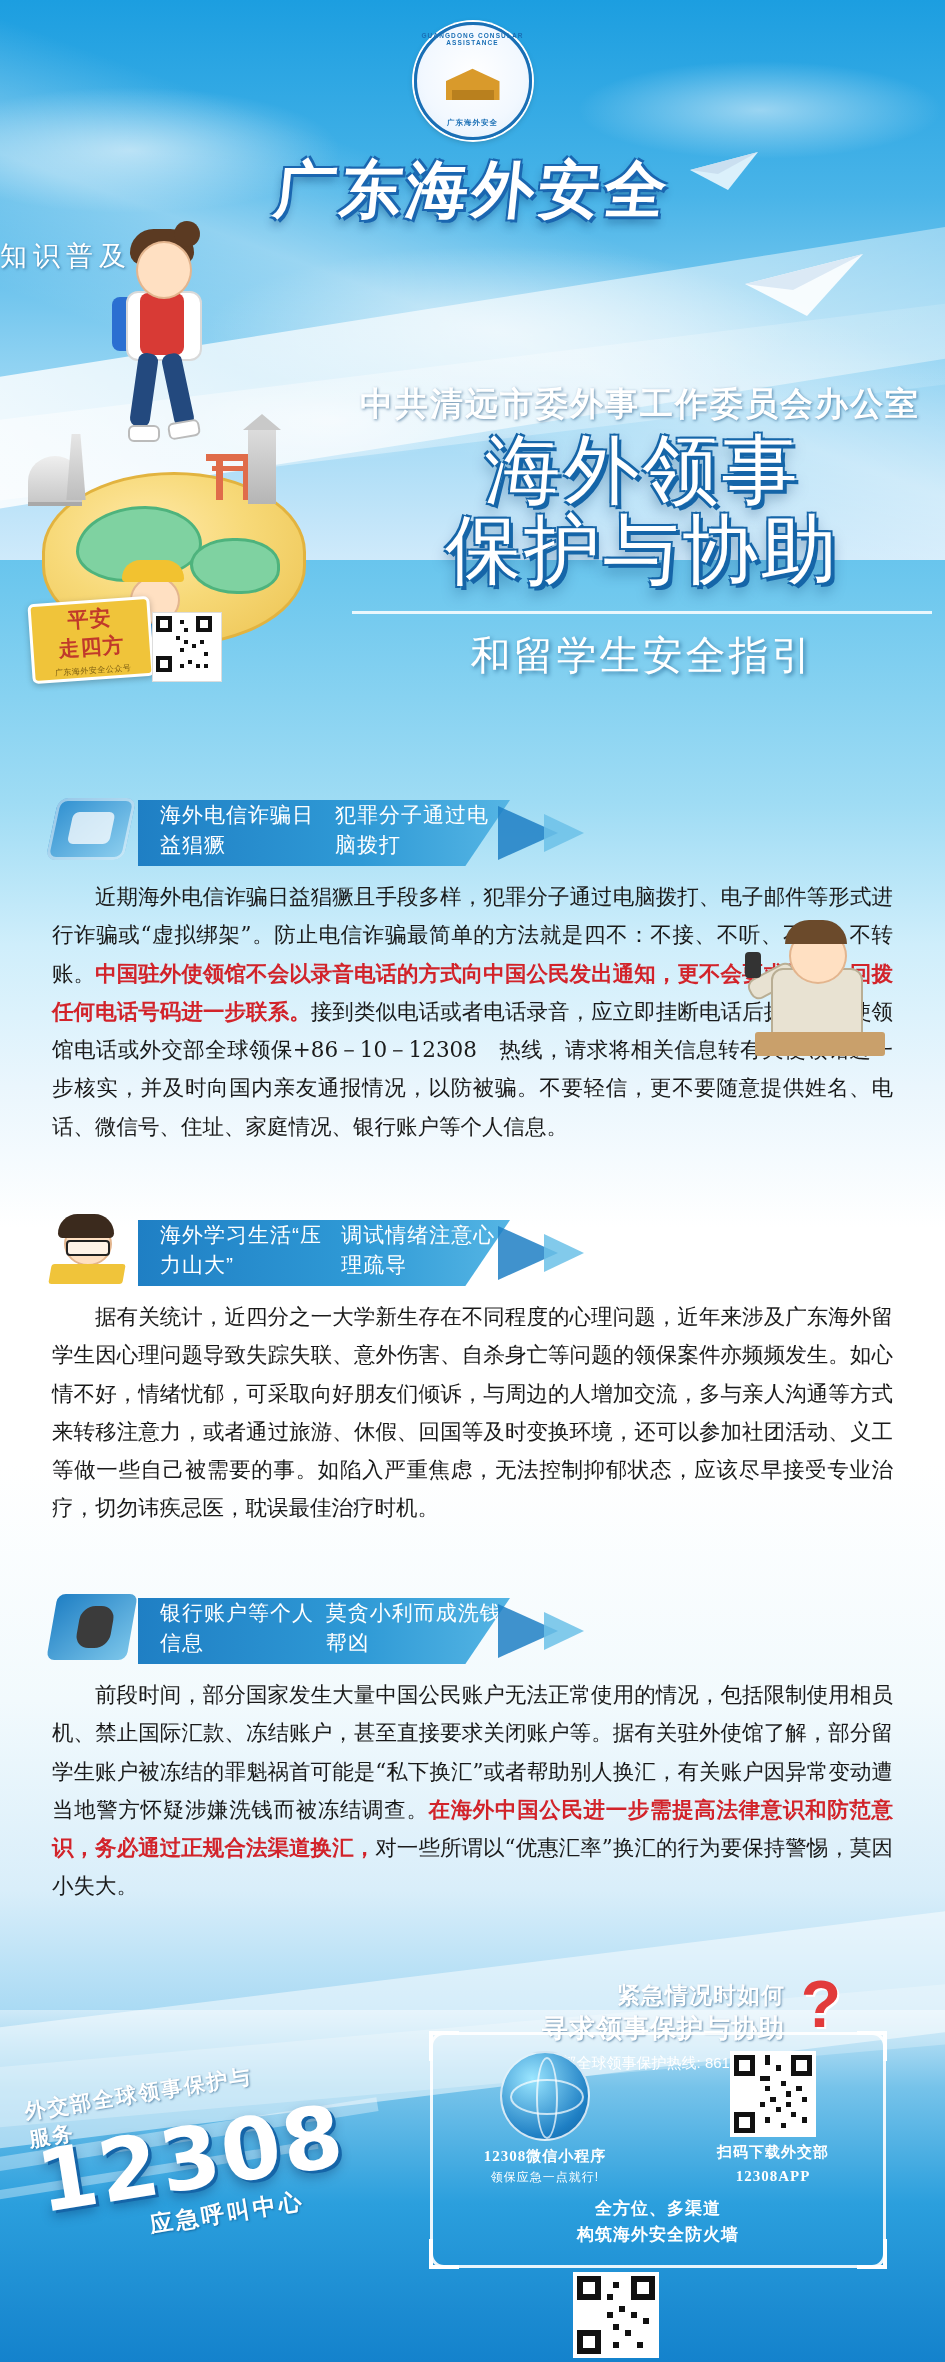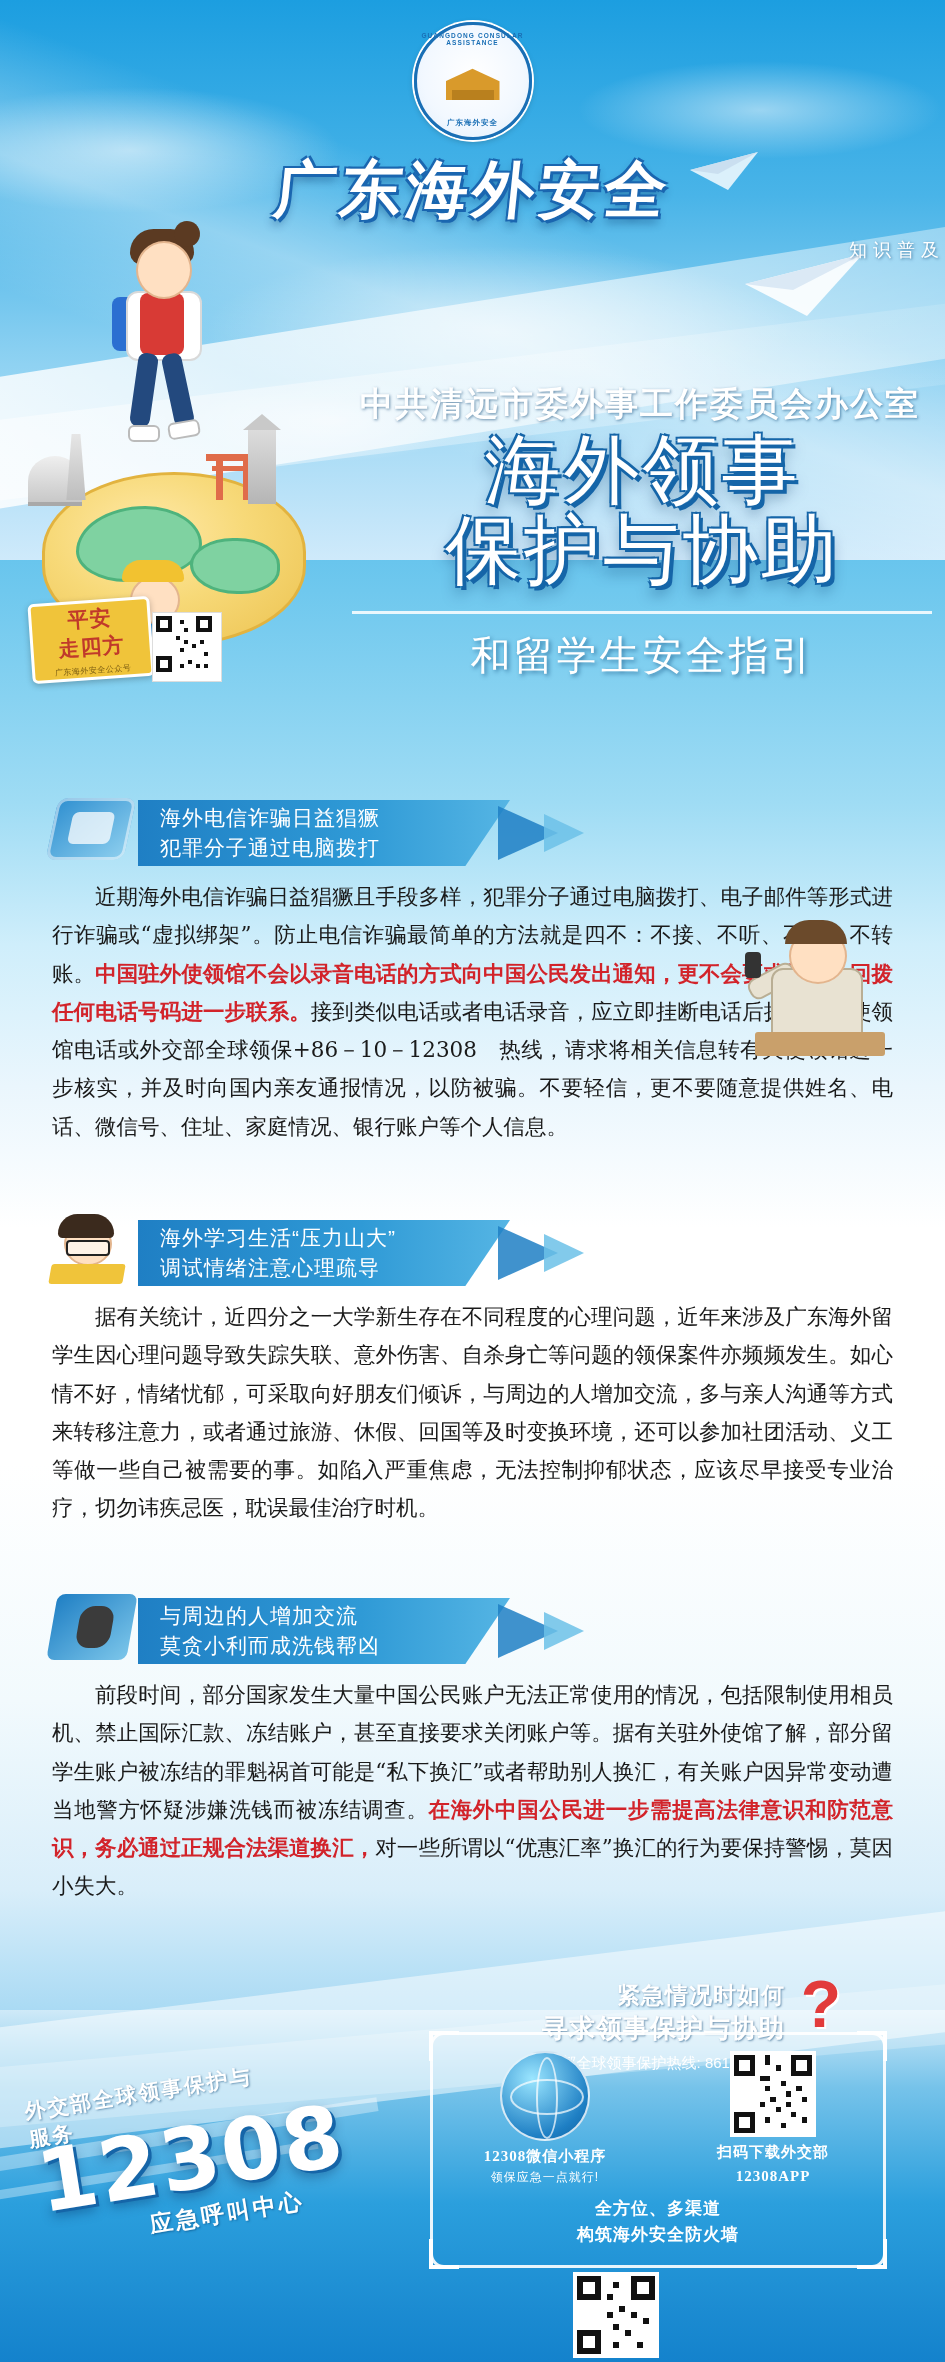--- a/index.html
+++ b/index.html
@@ -77,22 +77,22 @@
     -webkit-text-stroke:0px;
     text-shadow:
       3px 3px 0 #1a66b0,
       -2px -2px 0 #1a66b0,
       2px -2px 0 #1a66b0,
       -2px 2px 0 #1a66b0,
       0 6px 10px rgba(0,40,90,.45);
     transform:skewX(-6deg);
   }
   .sub-title{
-    position:absolute;left:0;top:238px;width:100%;text-align:right;
-    font-size:18px;color:#ffffff;letter-spacing:6px;
+    position:absolute;left:0;top:238px;width:100%;text-align:left;
+    font-size:27px;color:#ffffff;letter-spacing:6px;
     text-shadow:1px 1px 3px rgba(0,60,110,.6);
   }
 
   
   .plane{position:absolute;opacity:.95;}
   .plane svg{display:block;}
 
   
   .globe{
     position:absolute;left:20px;top:420px;width:300px;height:230px;
@@ -207,21 +207,21 @@
 
   
   .section{position:absolute;left:46px;width:853px;}
   .sec-head{
     position:relative;height:68px;
   }
   .sec-head .bar{
     position:absolute;left:92px;top:0;width:372px;height:66px;
     background:linear-gradient(90deg,#1f7fc4 0%, #2f9ad6 60%, #55b5e4 100%);
     clip-path:polygon(0 0, 100% 0, 88% 100%, 0 100%);
-    display:flex;flex-direction:column;justify-content:center;
+    display:flex;flex-direction:row;justify-content:center;
     padding-left:22px;box-sizing:border-box;
   }
   .sec-head .bar .t1,.sec-head .bar .t2{
     color:#ffffff;font-size:21px;line-height:1.45;letter-spacing:1px;
   }
   .sec-head .wedge{
     position:absolute;left:452px;top:6px;width:60px;height:54px;
     background:#1f7fc4;opacity:.85;
     clip-path:polygon(0 0, 100% 50%, 0 100%);
   }
@@ -518,21 +518,21 @@
       <span>据有关统计，近四分之一大学新生存在不同程度的心理问题，近年来涉及广东海外留学生因心理问题导致失踪失联、意外伤害、自杀身亡等问题的领保案件亦频频发生。如心情不好，情绪忧郁，可采取向好朋友们倾诉，与周边的人增加交流，多与亲人沟通等方式来转移注意力，或者通过旅游、休假、回国等及时变换环境，还可以参加社团活动、义工等做一些自己被需要的事。如陷入严重焦虑，无法控制抑郁状态，应该尽早接受专业治疗，切勿讳疾忌医，耽误最佳治疗时机。</span>
     </div>
   </div>
 
   <div class="section" style="top:1598px;">
     <div class="sec-head">
       <div class="icon-box">
         <div class="ico-hand"></div>
       </div>
       <div class="bar">
-        <div class="t1">与周边的人增加交流</div>
+        <div class="t1">银行账户等个人信息</div>
         <div class="t2">莫贪小利而成洗钱帮凶</div>
       </div>
       <div class="wedge"></div>
       <div class="wedge2"></div>
     </div>
     <div class="sec-body">
       <span>前段时间，部分国家发生大量中国公民账户无法正常使用的情况，包括限制使用相员机、禁止国际汇款、冻结账户，甚至直接要求关闭账户等。据有关驻外使馆了解，部分留学生账户被冻结的罪魁祸首可能是“私下换汇”或者帮助别人换汇，有关账户因异常变动遭当地警方怀疑涉嫌洗钱而被冻结调查。</span><span class="hl">在海外中国公民进一步需提高法律意识和防范意识，务必通过正规合法渠道换汇，</span><span>对一些所谓以“优惠汇率”换汇的行为要保持警惕，莫因小失大。</span>
     </div>
   </div>
 

